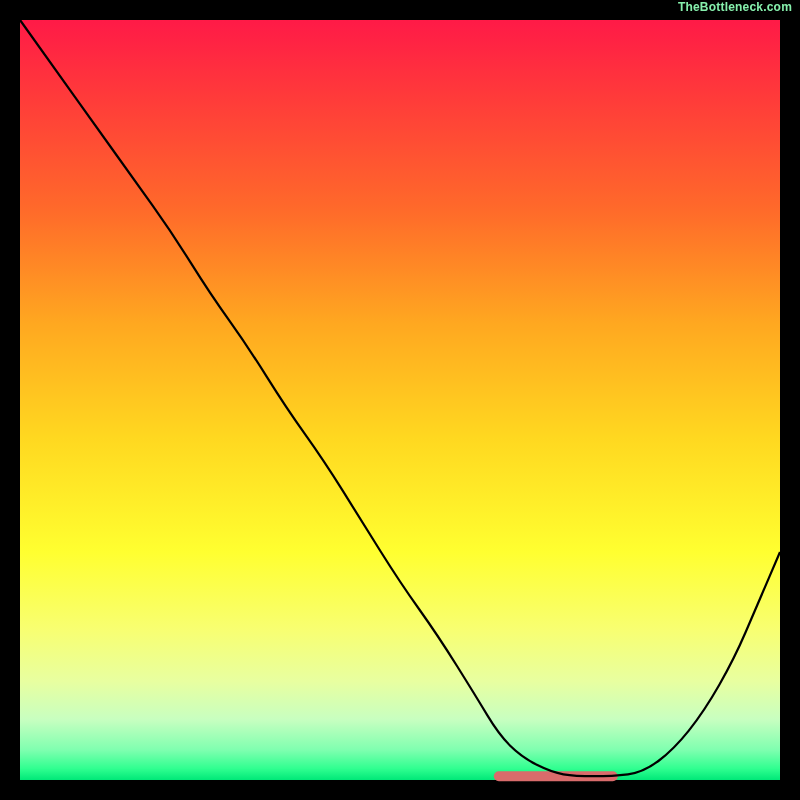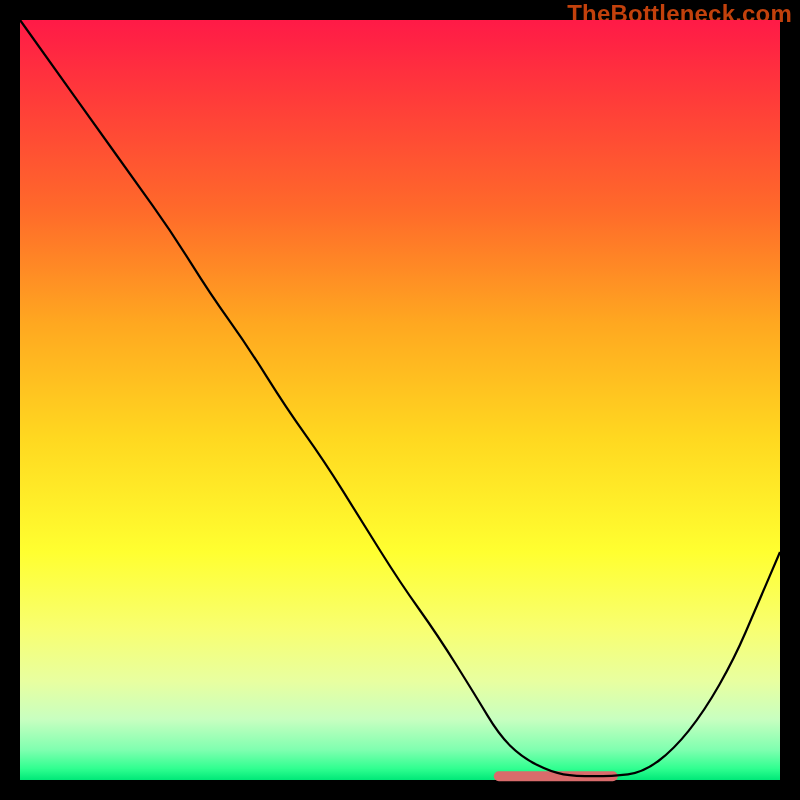--- a/index.html
+++ b/index.html
@@ -49,23 +49,23 @@
     top: 0;
     width: 100%;
     height: 100%;
     overflow: visible;
   }
   .watermark {
     position: absolute;
     top: 0;
     right: 8px;
     font-family: Arial, Helvetica, sans-serif;
-    font-size: 24px;
+    font-size: 12px;
     font-weight: 600;
-    color: #c2410c;
+    color: #86efac;
     letter-spacing: 0.2px;
   }
 </style>
 </head>
 <body>
 
 <div class="container">
   <div class="watermark">TheBottleneck.com</div>
   <div class="plot-area">
     <div class="gradient-bg"></div>

